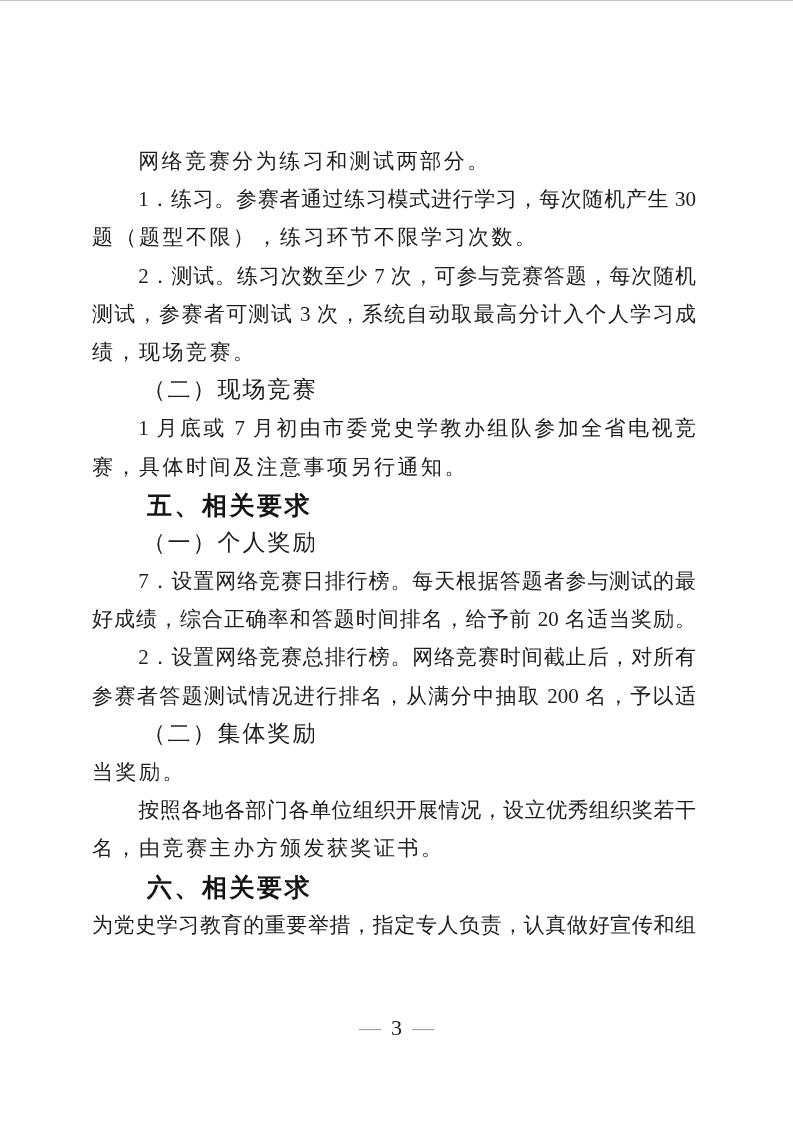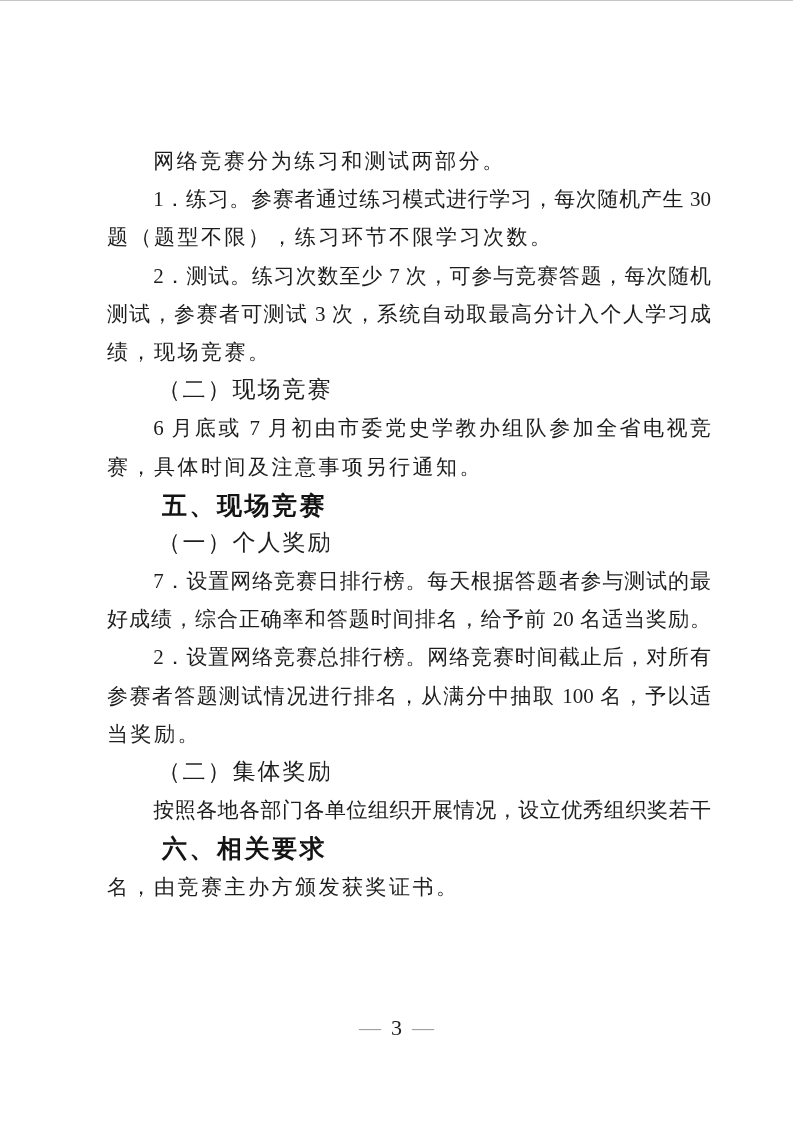--- a/index.html
+++ b/index.html
@@ -19,21 +19,21 @@
   .scan-top-edge {
     position: absolute;
     top: 0;
     left: 0;
     width: 793px;
     height: 1px;
     background: #c3c7cc;
   }
   .content {
     position: absolute;
-    left: 107px;
+    left: 92px;
     top: 142px;
     width: 604px;
   }
   .line {
     height: 38.2px;
     line-height: 38.2px;
     overflow: hidden;
     text-align: left;
   }
   .line.body {
@@ -90,31 +90,32 @@
 
   <div class="content">
 
   <div class="line body indent end">网络竞赛分为练习和测试两部分。</div>
       <div class="line body indent fill">1．练习。参赛者通过练习模式进行学习，每次随机产生 30</div>
       <div class="line body end">题（题型不限），练习环节不限学习次数。</div>
       <div class="line body indent fill">2．测试。练习次数至少 7 次，可参与竞赛答题，每次随机</div>
       <div class="line body fill">测试，参赛者可测试 3 次，系统自动取最高分计入个人学习成</div>
       <div class="line body end">绩，现场竞赛。</div>
       <div class="line kai indent end">（二）现场竞赛</div>
-      <div class="line body indent fill">6 月底或 7 月初由市委党史学教办组队参加全省电视竞</div>
+      <div class="line body indent fill">1 月底或 7 月初由市委党史学教办组队参加全省电视竞</div>
       <div class="line body end">赛，具体时间及注意事项另行通知。</div>
-      <div class="line hei indent end">五、现场竞赛</div>
+      <div class="line hei indent end">五、相关要求</div>
       <div class="line kai indent end">（一）个人奖励</div>
       <div class="line body indent fill">7．设置网络竞赛日排行榜。每天根据答题者参与测试的最</div>
       <div class="line body fill">好成绩，综合正确率和答题时间排名，给予前 20 名适当奖励。</div>
       <div class="line body indent fill">2．设置网络竞赛总排行榜。网络竞赛时间截止后，对所有</div>
-      <div class="line body fill">参赛者答题测试情况进行排名，从满分中抽取 100 名，予以适</div>
+      <div class="line body fill">参赛者答题测试情况进行排名，从满分中抽取 200 名，予以适</div>
+      <div class="line kai indent end">（二）集体奖励</div>
       <div class="line body end">当奖励。</div>
-      <div class="line kai indent end">（二）集体奖励</div>
       <div class="line body indent fill">按照各地各部门各单位组织开展情况，设立优秀组织奖若干</div>
+      <div class="line body end">名，由竞赛主办方颁发获奖证书。</div>
       <div class="line hei indent end">六、相关要求</div>
-      <div class="line body end">名，由竞赛主办方颁发获奖证书。</div>
+      <div class="line body fill">为党史学习教育的重要举措，指定专人负责，认真做好宣传和组</div>
     </div>
 
   <div class="footer">
     <span class="dash">—</span><span class="pagenum">3</span><span class="dash">—</span>
   </div>
 </div>
 
 </body></html>

